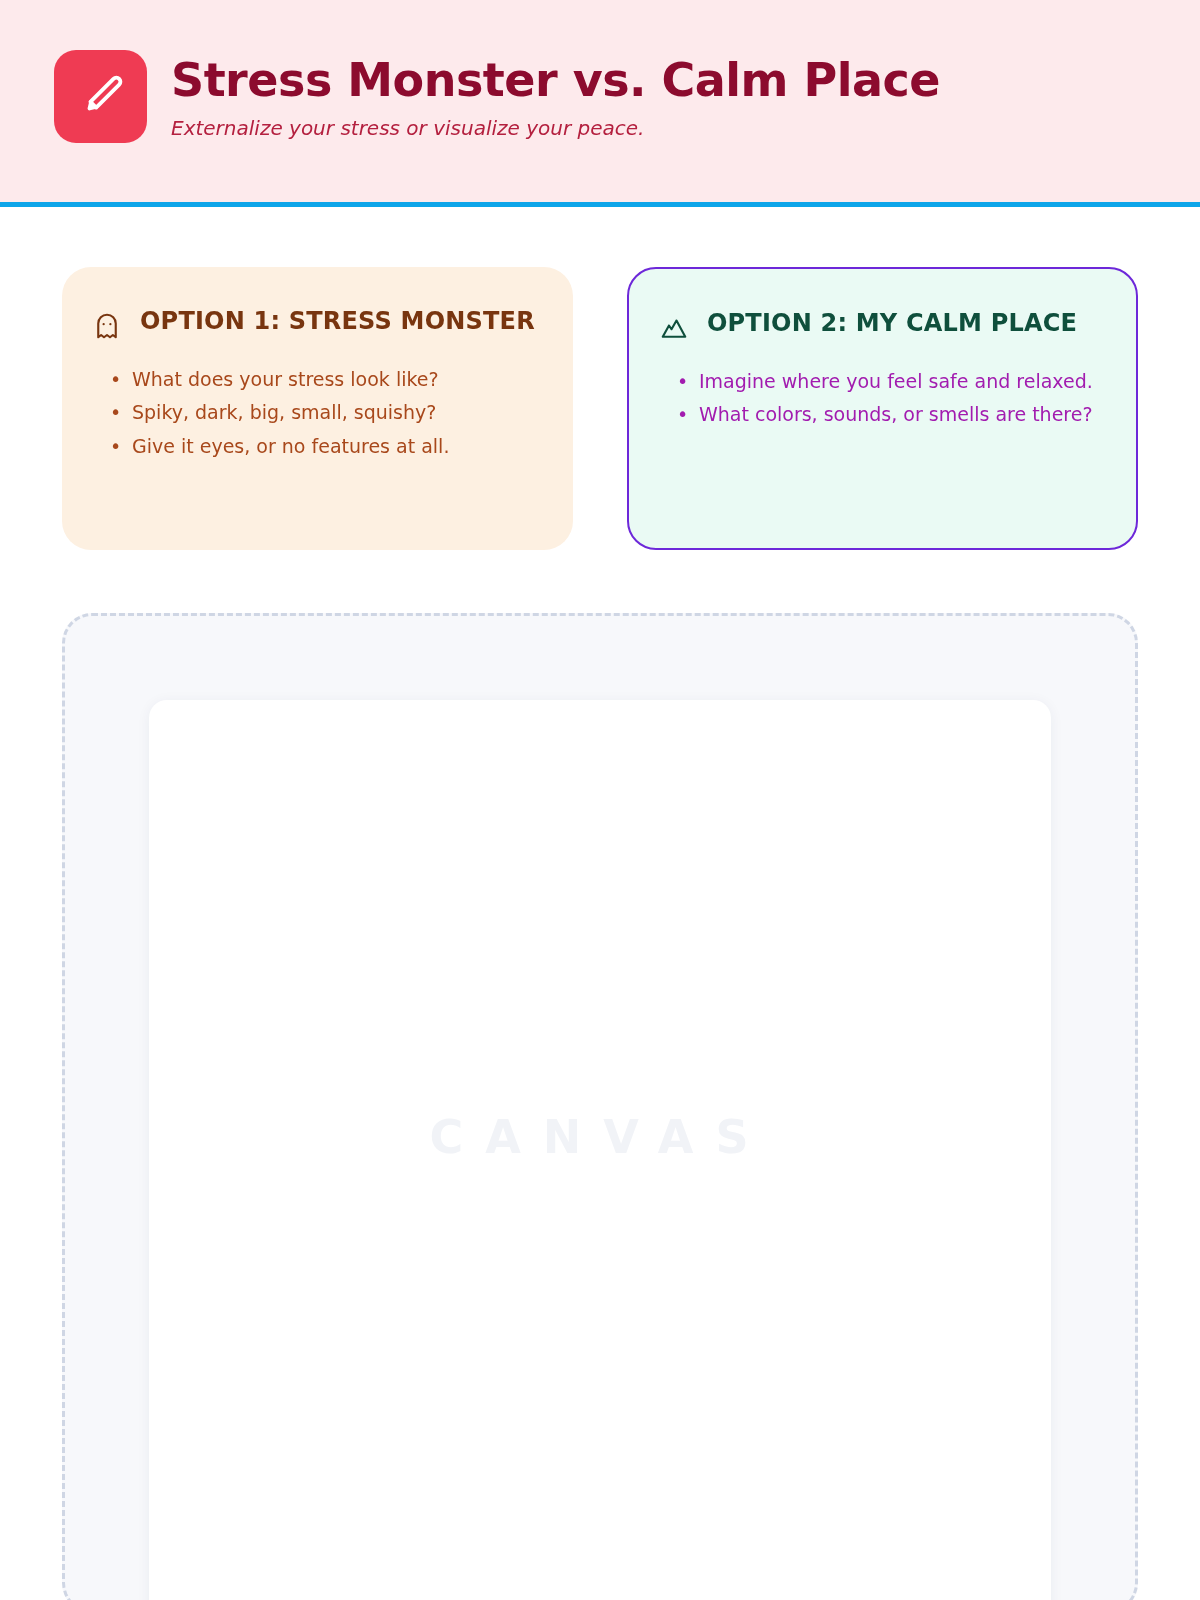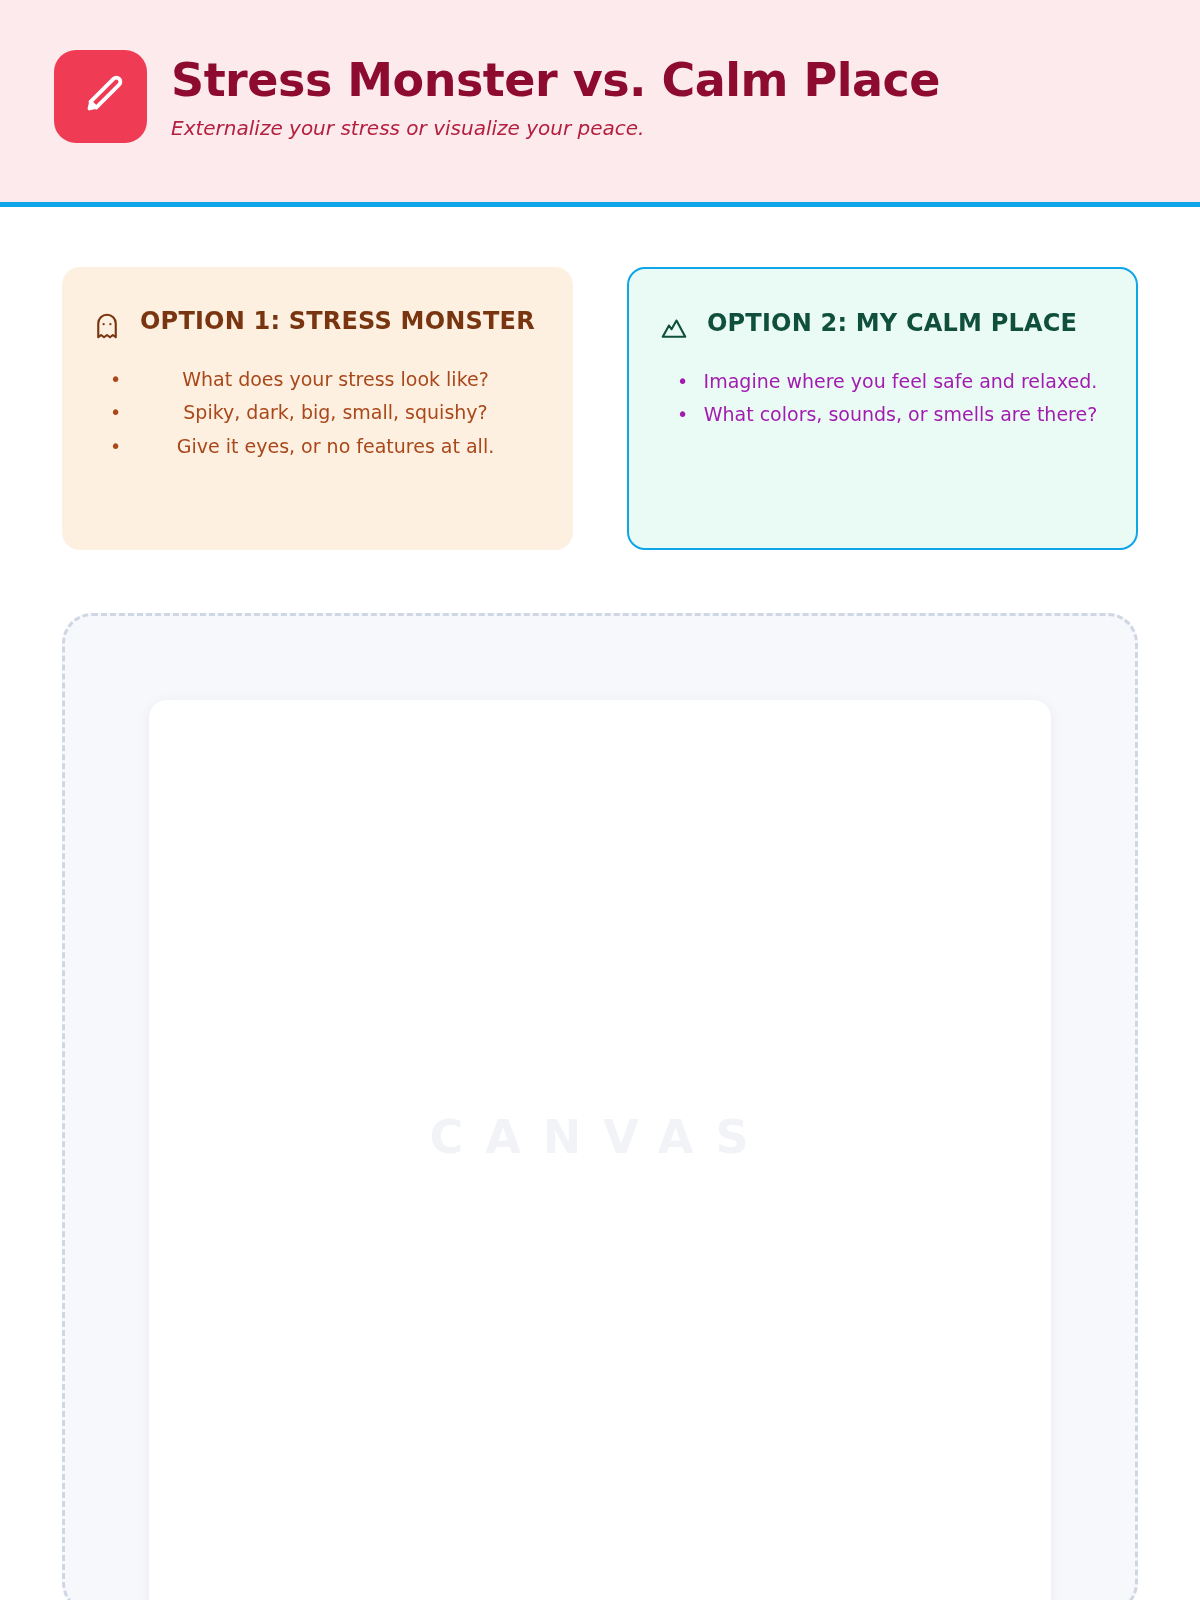--- a/index.html
+++ b/index.html
@@ -64,30 +64,30 @@
   
   .cards-row {
     display: flex;
     gap: 54px;
     padding: 60px 62px 0 62px;
     box-sizing: border-box;
   }
   .card {
     width: 517px;
     box-sizing: border-box;
-    border-radius: 18px;
+    border-radius: 29px;
     padding: 32px 34px 36px 30px;
     min-height: 283px;
   }
   .card-stress {
     background: #fdf0e1;
   }
   .card-calm {
     background: #eafaf4;
-    border: 2px solid #0ea5e9;
+    border: 2px solid #6d28d9;
   }
   .card-head {
     display: flex;
     align-items: flex-start;
     gap: 18px;
   }
   .card-icon {
     flex: none;
     padding-top: 12px;
   }
@@ -103,21 +103,20 @@
   .card-list {
     margin: 18px 0 0 0;
     padding: 0 0 0 38px;
     list-style: none;
   }
   .card-list li {
     position: relative;
     font-size: 19px;
     line-height: 1.75;
     padding: 0 0 0 2px;
-    text-align: center;
   }
   .card-list li::before {
     content: "•";
     position: absolute;
     left: -20px;
     top: 0;
   }
   .card-stress .card-list li { color: #a8481b; }
   .card-calm .card-list li { color: #a21caf; }
 

